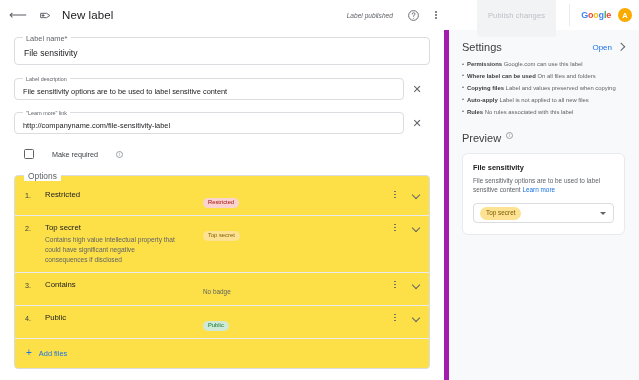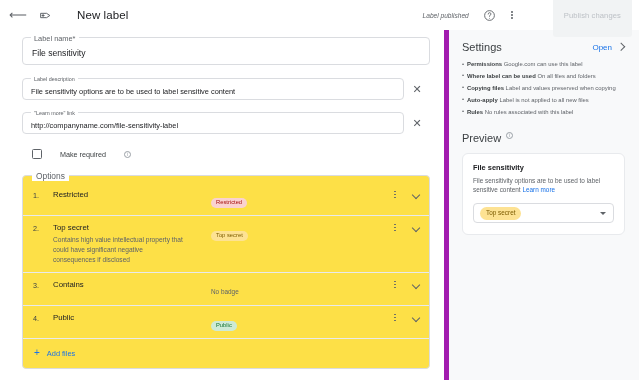--- a/index.html
+++ b/index.html
@@ -25,21 +25,21 @@
   .tb-icon-btn {
     width: 18px; height: 18px;
     display: flex; align-items: center; justify-content: center;
     color: #5f6368; flex: none;
   }
   .back-arrow { font-size: 12.5px; line-height: 1; color: #5f6368; }
   .label-icon { margin-left: 9px; }
   .app-title {
     font-size: 11.5px;
     color: #202124;
-    margin-left: 23px;
+    margin-left: 8px;
     letter-spacing: .1px;
     white-space: nowrap;
   }
   .tb-right {
     margin-left: auto;
     display: flex;
     align-items: center;
     gap: 0px;
   }
   .pub-status {
@@ -88,21 +88,21 @@
     width: 14px; height: 14px; border-radius: 50%;
     background: #f9ab00; color: #fff;
     font-size: 7.5px; font-weight: bold;
     display: flex; align-items: center; justify-content: center;
   }
 
   
   .body-wrap { display: flex; height: 350px; }
   .left-pane {
     width: 444px;
-    padding: 7px 14px 0 22px;
+    padding: 7px 14px 0 14px;
     background: #fff;
     overflow: hidden;
   }
   .right-pane {
     flex: 1;
     background: #f8f9fa;
     border-left: 5px solid #a21caf;
     padding: 11px 14px 0 13px;
   }
 
@@ -329,20 +329,24 @@
         <path d="M9.6 9.3a2.5 2.5 0 1 1 3.3 2.4c-.6.25-.9.8-.9 1.5v.3" stroke-linecap="round"></path>
         <circle cx="12" cy="17" r=".9" fill="#5f6368" stroke="none"></circle>
       </svg>
     </div>
     <div class="kebab-btn">
       <i></i>
         <i></i>
         <i></i>
     </div>
     <button class="publish-btn">Publish changes</button>
+    <div class="gsuite">
+      <div class="glogo"><span class="b">G</span><span class="r">o</span><span class="y">o</span><span class="b">g</span><span class="g">l</span><span class="r">e</span></div>
+      <div class="avatar">A</div>
+    </div>
   </div>
 </div>
 
 <div class="body-wrap">
 
   <div class="left-pane">
 
     <div class="field name-field">
       <span class="field-legend">Label name*</span>
       <div class="field-value">File sensitivity</div>

